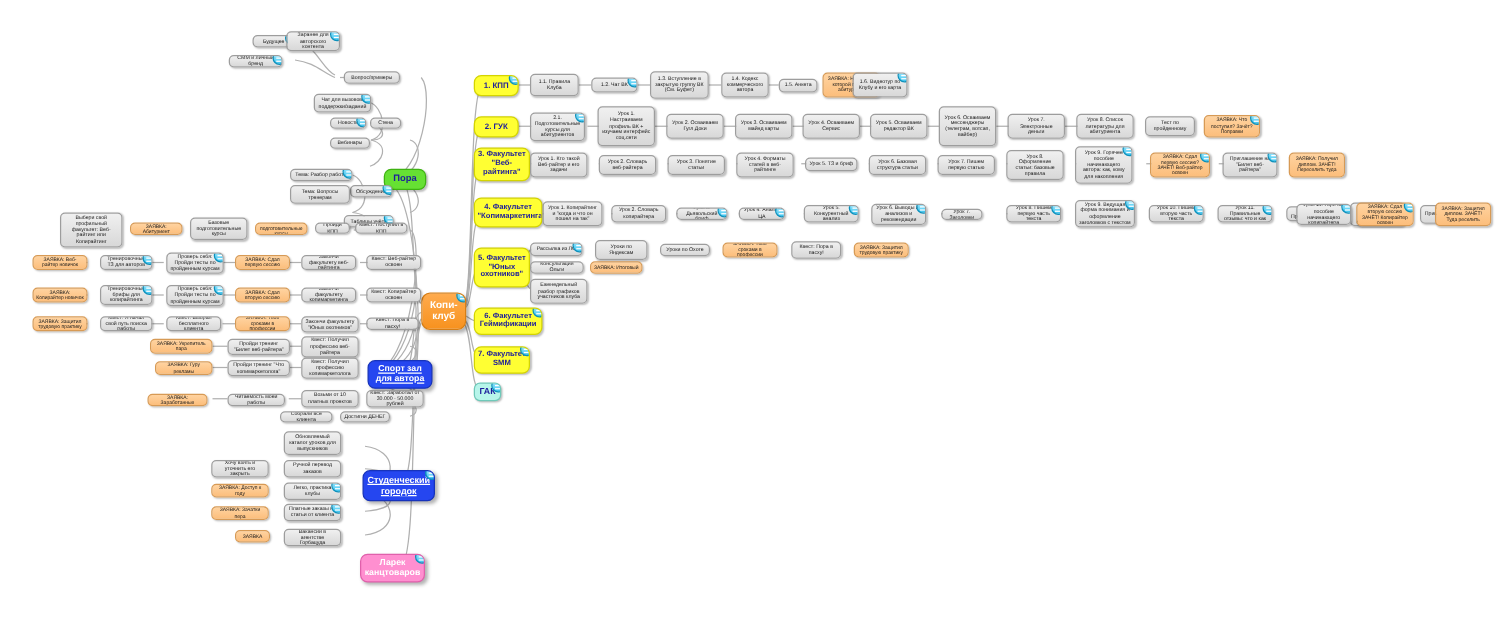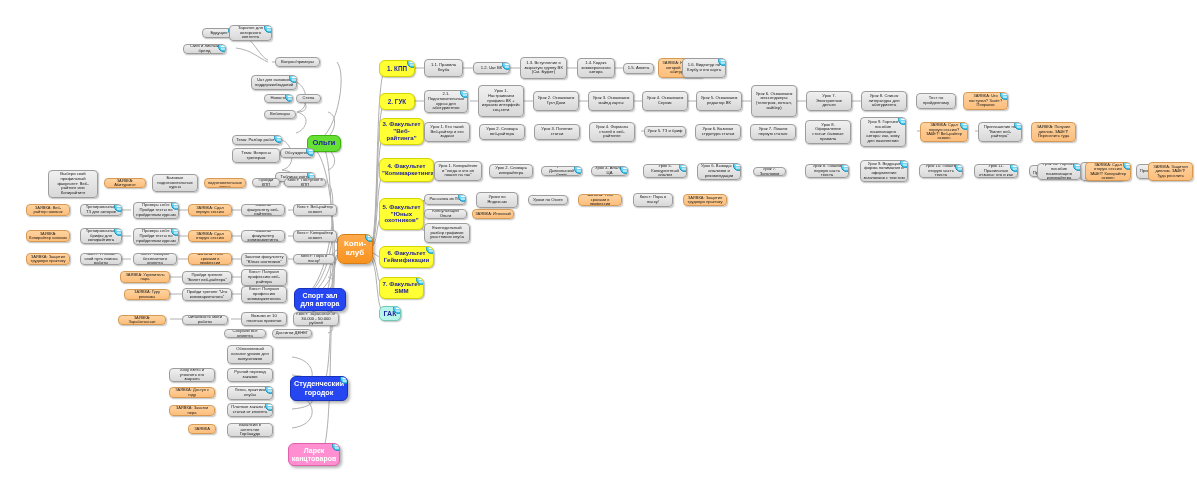--- a/index.html
+++ b/index.html
@@ -18,21 +18,21 @@
   .gray{background:linear-gradient(#f0f0f0,#d8d8d8);border-color:#9d9d9d;}
   .orange{background:linear-gradient(#ffd3a0,#fcbe7c);border-color:#d79a55;}
   .center{background:linear-gradient(#ffab4d,#f7921f);border-color:#d67e15;
           color:#ffffff;font-weight:bold;border-radius:7px;
           box-shadow:2px 2px 3px rgba(0,0,0,0.3);}
   .yellow{background:#ffff33;border-color:#d4d400;color:#1d1d9c;font-weight:bold;
           border-radius:6px;}
   .green{background:#66e033;border-color:#3eb211;color:#1d1d9c;font-weight:bold;border-radius:6px;}
   .gak{background:#b7f5ea;border-color:#6fc9b9;color:#1d1d9c;font-weight:bold;border-radius:5px;}
   .blue{background:#2546f0;border-color:#1733bb;color:#ffffff;font-weight:bold;border-radius:6px;
-        box-shadow:2px 2px 3px rgba(0,0,0,0.3);}
+        box-shadow:2px 2px 3px rgba(0,0,0,0.3);text-decoration:underline;}
   .pink{background:#ff8fd0;border-color:#e060ab;color:#ffffff;font-weight:bold;border-radius:6px;
         box-shadow:2px 2px 3px rgba(0,0,0,0.3);}
 
   .badge{position:absolute;width:9px;height:9px;border-radius:50%;
          background:radial-gradient(circle at 35% 30%,#9fe8ff,#19b6e8);
          border:1px solid #0d90bb;top:-4px;right:-4px;}
   .badge::after{content:"";position:absolute;left:2px;top:3.5px;width:5px;height:1.5px;
                 background:#ffffff;box-shadow:0 2.5px 0 #ffffff;}
 </style>
 </head>
@@ -205,21 +205,21 @@
     <span>7. Факультет SMM</span>
     <i class="badge"></i>
     </div>
 
   <div class="node gak" style="left:379px;top:306px;width:22px;height:15px;font-size:7px;">
     <span>ГАК</span>
     <i class="badge"></i>
     </div>
 
   <div class="node green" style="left:307px;top:135px;width:34px;height:17px;font-size:7.5px;">
-    <span>Ольги</span>
+    <span>Пора</span>
     </div>
 
   <div class="node blue" style="left:294px;top:288px;width:52px;height:23px;font-size:7px;">
     <span>Спорт зал для автора</span>
     </div>
 
   <div class="node blue" style="left:290px;top:376px;width:58px;height:25px;font-size:7.2px;">
     <span>Студенческий городок</span>
     <i class="badge"></i>
     </div>

